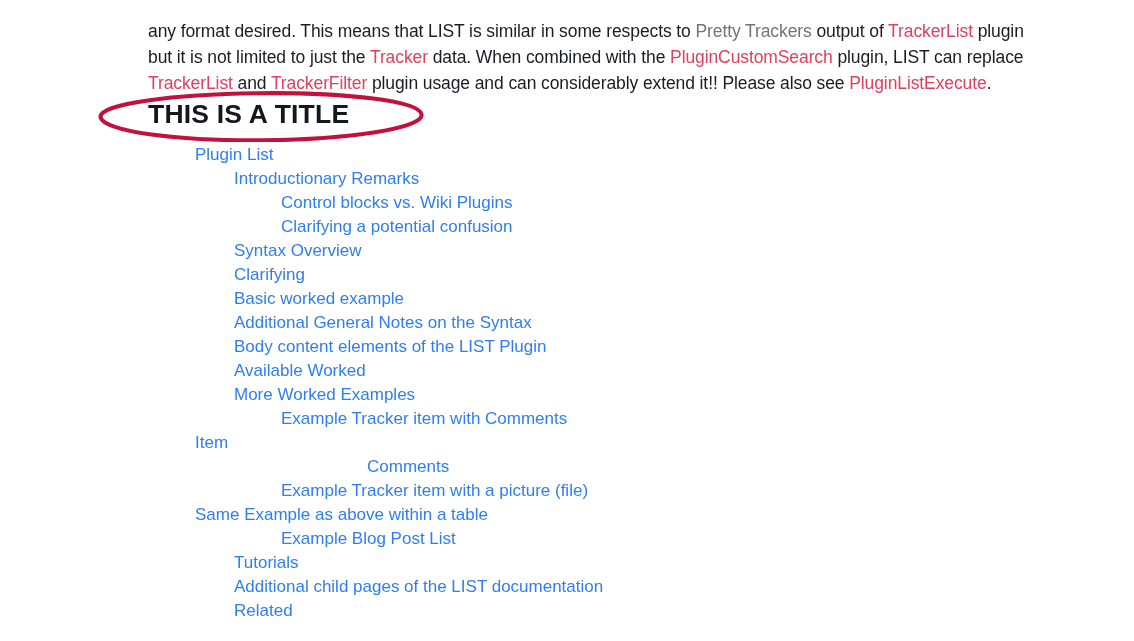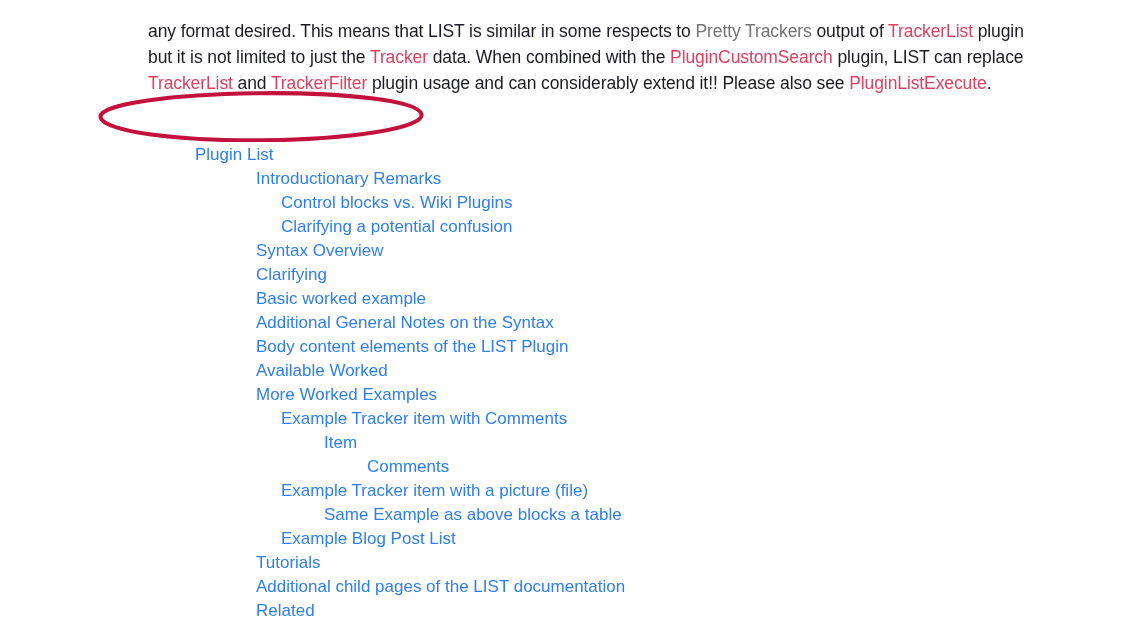--- a/index.html
+++ b/index.html
@@ -76,54 +76,55 @@
     display: block;
     font-size: 17px;
     line-height: 24px;
     color: #2f7ef0;
     text-decoration: none;
     white-space: nowrap;
     width: -moz-fit-content;
     width: fit-content;
   }
   .lvl-0 { margin-left: 0px; }
-  .lvl-1 { margin-left: 61px; }
+  .lvl-1 { margin-left: 39px; }
   .lvl-2 { margin-left: 86px; }
-  .lvl-3 { margin-left: 129px; }
+  .lvl-3 { }
   .lvl-4 { margin-left: 172px; }
 </style>
 </head>
 <body>
 
 <p class="intro"><span>any format desired. This means that LIST is similar in some respects to </span><a class="blue" href="#">Pretty Trackers</a><span> output of </span><a class="red" href="#">TrackerList</a><span> plugin but it is not limited to just the </span><a class="red" href="#">Tracker</a><span> data. When combined with the </span><a class="red" href="#">PluginCustomSearch</a><span> plugin, LIST can replace </span><a class="red" href="#">TrackerList</a><span> and </span><a class="red" href="#">TrackerFilter</a><span> plugin usage and can considerably extend it!! Please also see </span><a class="red" href="#">PluginListExecute</a><span>.</span></p>
 
 <div class="title-wrap">
   <svg class="title-ellipse" viewBox="0 0 330 52">
     <path d="M 166 3.2
              C 248 2.6, 322 10.4, 325.5 24.2
              C 328.6 38.4, 252 49.6, 167 50.3
              C 82 51.0, 8.2 41.6, 4.6 27.6
              C 1.2 13.6, 80 4.0, 166 3.2 Z" fill="none" stroke="#c2113c" stroke-width="4.1" stroke-linecap="round" stroke-linejoin="round"></path>
   </svg>
+  <h1 class="page-title">THIS IS A TITLE</h1>
 </div>
 
 <nav class="toc">
     <a class="toc-item lvl-0" href="#">Plugin List</a>
     <a class="toc-item lvl-1" href="#">Introductionary Remarks</a>
     <a class="toc-item lvl-2" href="#">Control blocks vs. Wiki Plugins</a>
     <a class="toc-item lvl-2" href="#">Clarifying a potential confusion</a>
     <a class="toc-item lvl-1" href="#">Syntax Overview</a>
     <a class="toc-item lvl-1" href="#">Clarifying</a>
     <a class="toc-item lvl-1" href="#">Basic worked example</a>
     <a class="toc-item lvl-1" href="#">Additional General Notes on the Syntax</a>
     <a class="toc-item lvl-1" href="#">Body content elements of the LIST Plugin</a>
     <a class="toc-item lvl-1" href="#">Available Worked</a>
     <a class="toc-item lvl-1" href="#">More Worked Examples</a>
     <a class="toc-item lvl-2" href="#">Example Tracker item with Comments</a>
     <a class="toc-item lvl-3" href="#">Item</a>
     <a class="toc-item lvl-4" href="#">Comments</a>
     <a class="toc-item lvl-2" href="#">Example Tracker item with a picture (file)</a>
-    <a class="toc-item lvl-3" href="#">Same Example as above blocks a table</a>
+    <a class="toc-item lvl-3" href="#">Same Example as above within a table</a>
     <a class="toc-item lvl-2" href="#">Example Blog Post List</a>
     <a class="toc-item lvl-1" href="#">Tutorials</a>
     <a class="toc-item lvl-1" href="#">Additional child pages of the LIST documentation</a>
     <a class="toc-item lvl-1" href="#">Related</a>
   </nav>
 
 </body></html>

